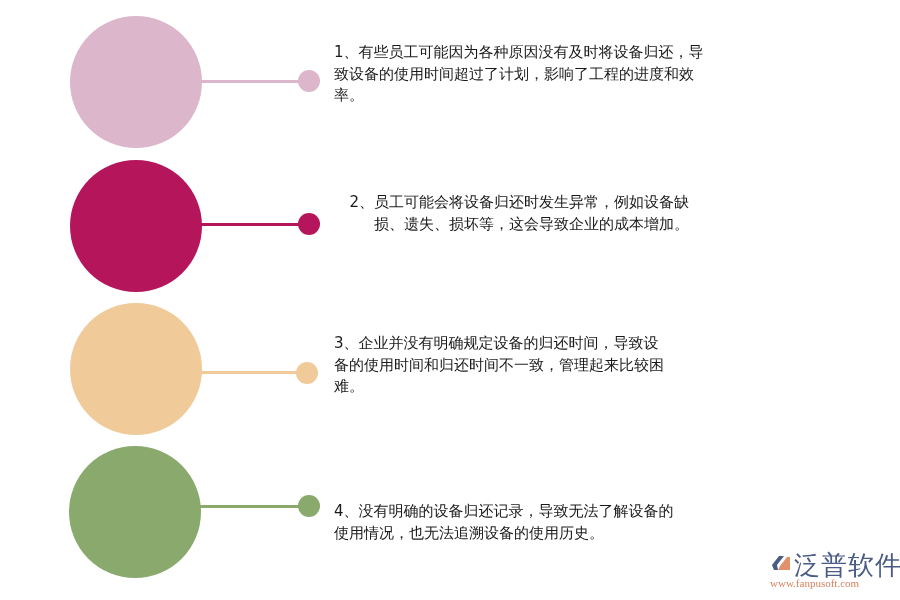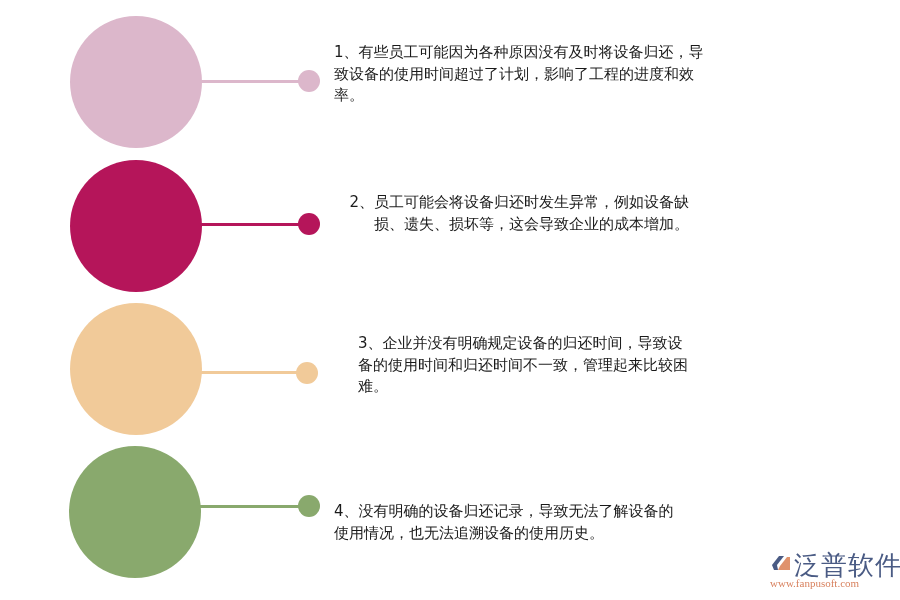--- a/index.html
+++ b/index.html
@@ -23,21 +23,21 @@
 <div class="txt" style="top:42px;width:370px;">1、有些员工可能因为各种原因没有及时将设备归还，导致设备的使用时间超过了计划，影响了工程的进度和效率。</div>
 
 <div class="big" style="left:70px;top:160px;background:#b5155a;"></div>
 <div class="line" style="left:200px;top:223px;width:110px;background:#b5155a;"></div>
 <div class="dot" style="left:298px;top:213px;background:#b5155a;"></div>
 <div class="txt" style="top:192px;width:355px;text-align:right;">2、员工可能会将设备归还时发生异常，例如设备缺损、遗失、损坏等，这会导致企业的成本增加。</div>
 
 <div class="big" style="left:70px;top:303px;background:#f1ca99;"></div>
 <div class="line" style="left:200px;top:371px;width:108px;background:#f1ca99;"></div>
 <div class="dot" style="left:296px;top:362px;background:#f1ca99;"></div>
-<div class="txt" style="top:333px;width:330px;margin-left:24px;">3、企业并没有明确规定设备的归还时间，导致设备的使用时间和归还时间不一致，管理起来比较困难。</div>
+<div class="txt" style="top:333px;width:330px;">3、企业并没有明确规定设备的归还时间，导致设备的使用时间和归还时间不一致，管理起来比较困难。</div>
 
 <div class="big" style="left:69px;top:446px;background:#89a96d;"></div>
 <div class="line" style="left:199px;top:505px;width:110px;background:#89a96d;"></div>
 <div class="dot" style="left:298px;top:495px;background:#89a96d;"></div>
 <div class="txt" style="top:501px;width:345px;">4、没有明确的设备归还记录，导致无法了解设备的使用情况，也无法追溯设备的使用历史。</div>
 
 <div class="logo">
   <svg class="logo-mark" viewBox="0 0 22 22">
     <polygon points="2,13 9,4 14,4 7,13" fill="#4a5b84"></polygon>
     <polygon points="10,14 17,5 20,5 20,18 8,18" fill="#e0926c"></polygon>

